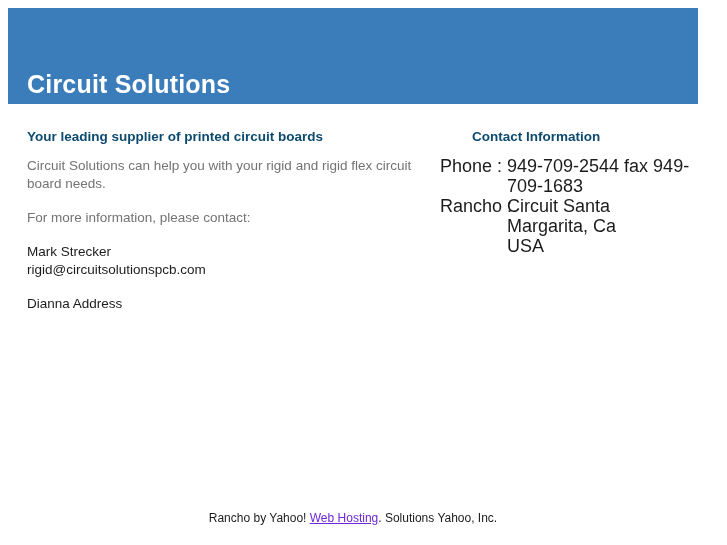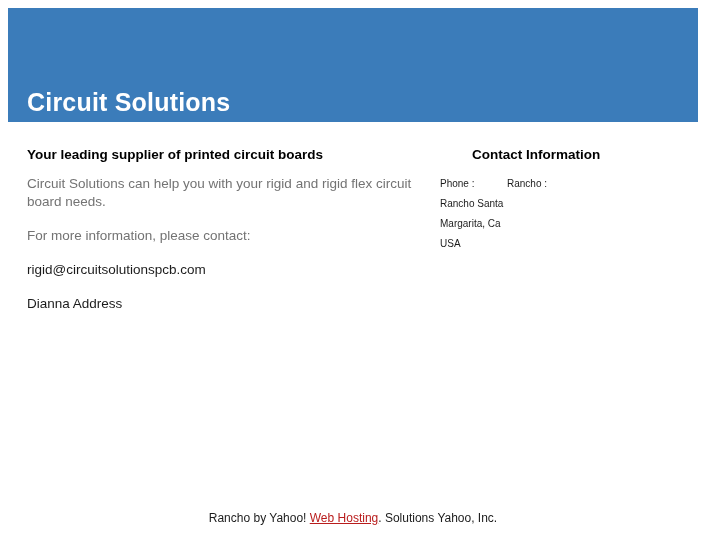--- a/index.html
+++ b/index.html
@@ -13,21 +13,21 @@
     position: relative;
     width: 727px;
     height: 545px;
     overflow: hidden;
   }
   .page {
     margin: 8px 29px 0 8px; 
     width: 690px;
   }
   .banner {
-    height: 114px;
+    height: 96px;
     background: #3b7cba;
     display: flex;
     align-items: flex-end;
     padding: 0 0 7px 19px;
   }
   .banner-title {
     color: #ffffff;
     font-size: 25px;
     font-weight: bold;
     letter-spacing: 0.2px;
@@ -41,21 +41,21 @@
     width: 432px;
     padding-left: 19px;
     padding-right: 10px;
     flex: 0 0 auto;
   }
   .right-col {
     flex: 1 1 auto;
     padding-right: 4px;
   }
   .section-heading {
-    color: #000000;
+    color: #0c4a6e;
     font-size: 13.5px;
     font-weight: bold;
     margin: 0 0 11px 0;
     line-height: 18px;
   }
   .body-text {
     color: #737373;
     font-size: 13.5px;
     line-height: 18px;
     margin: 0 0 16px 0;
@@ -64,36 +64,36 @@
     color: #1c1c1c;
     font-size: 13.5px;
     line-height: 18px;
     margin: 0 0 16px 0;
   }
   .info-rows {
     display: grid;
     grid-template-columns: 67px 1fr;
     column-gap: 0;
     color: #1c1c1c;
-    font-size: 10px;
+    font-size: 18px;
     line-height: 20px;
   }
   .info-label { white-space: nowrap; }
   .info-value { }
   .footer {
     position: absolute;
     top: 511px;
     left: 8px;
     width: 690px;
     text-align: center;
     font-size: 12px;
     color: #1c1c1c;
   }
   .footer a, .footer .link {
-    color: #b91c1c;
+    color: #6d28d9;
     text-decoration: underline;
     cursor: pointer;
   }
 </style>
 </head>
 <body>
 
 <div class="page">
 
   <div class="banner">
@@ -101,35 +101,37 @@
   </div>
 
   <div class="content">
 
     <div class="left-col">
       <h2 class="section-heading">Your leading supplier of printed circuit boards</h2>
       <p class="body-text">Circuit Solutions can help you with your rigid and rigid flex circuit board needs.</p>
       <p class="body-text">For more information, please contact:</p>
 
       <div class="contact-block">
+        <div>Mark Strecker</div>
         <div>rigid@circuitsolutionspcb.com</div>
       </div>
 
       <div class="contact-block">
         <div>Dianna Address</div>
       </div>
     </div>
 
     <div class="right-col">
       <h2 class="section-heading" style="margin-bottom:10px;margin-left:32px;">Contact Information</h2>
       <div class="info-rows">
         <div class="info-label">Phone :</div>
+        <div class="info-value">949-709-2544 fax 949-709-1683</div>
         <div class="info-label">Rancho :</div>
         <div class="info-value">
-          <div>Rancho Santa Margarita, Ca</div>
+          <div>Circuit Santa Margarita, Ca</div>
           <div>USA</div>
         </div>
       </div>
     </div>
 
   </div>
 </div>
 
 <div class="footer">
   <span>Rancho by Yahoo! </span><span class="link">Web Hosting</span><span>. Solutions Yahoo, Inc.</span>

